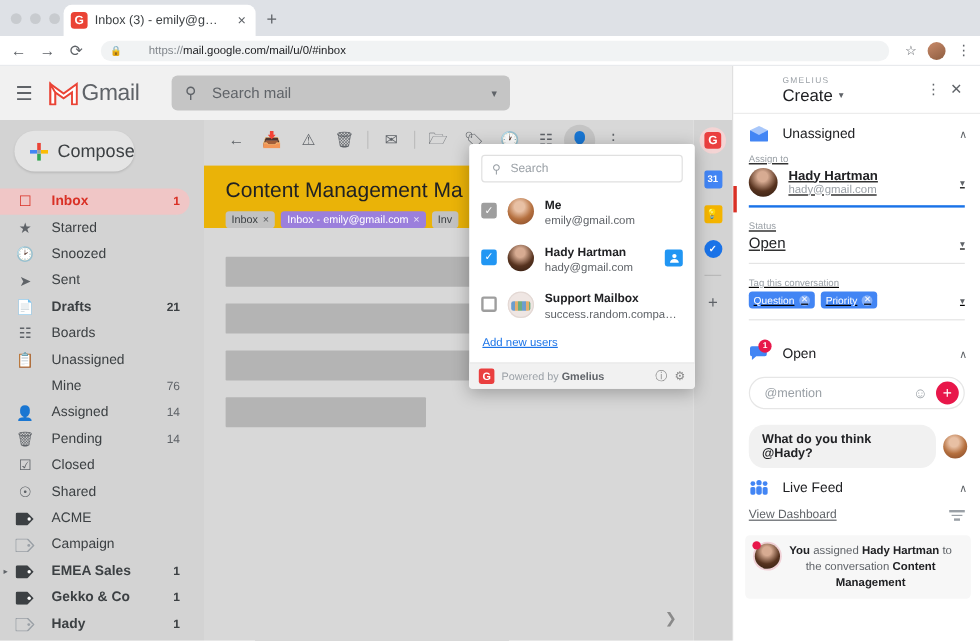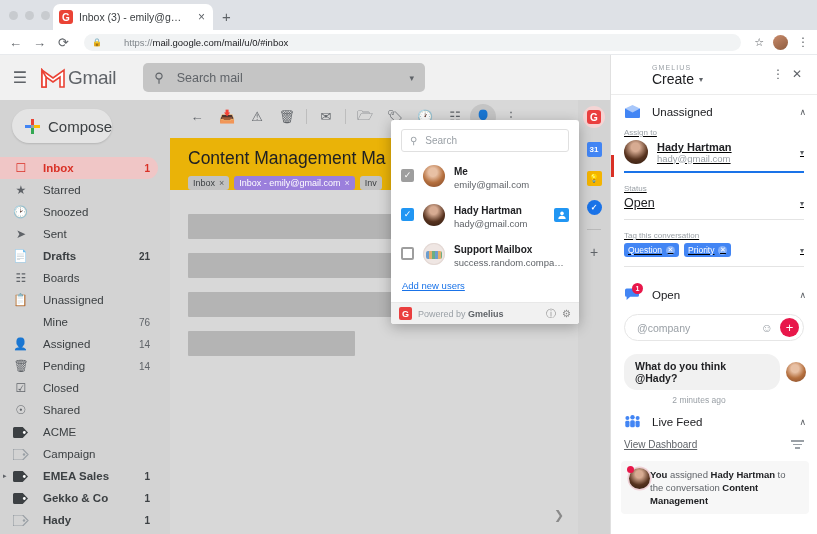--- a/index.html
+++ b/index.html
@@ -306,21 +306,21 @@
   }
   .note-time { font-size: 8.5px; color: #9aa0a6; text-align: center; margin: 5px 30px 0 0; }
   .feed-sub { display: flex; align-items: center; padding: 0 13px 6px 13px; }
   .view-dash { font-size: 10px; color: #5f6368; text-decoration: underline; flex: 1 1 auto; }
   .filter-ico { width: 13px; }
   .filter-ico i { display: block; height: 1.5px; background: #9aa0a6; margin: 2px 0; }
   .filter-ico i:nth-child(1){width:13px;} .filter-ico i:nth-child(2){width:9px;margin-left:2px;}
   .filter-ico i:nth-child(3){width:5px;margin-left:4px;}
   .feed-item {
     margin: 4px 8px 0 10px; background: #f7f7f7; border-radius: 4px; padding: 7px 8px;
-    display: flex; gap: 0;
+    display: flex; gap: 0; text-align: center;
   }
   .feed-av {
     width: 21px; height: 21px; border-radius: 50%; flex: 0 0 auto; position: relative;
     background: radial-gradient(circle at 48% 30%, #d7ab92 20%, #57331f 58%, #2d1a10 100%);
     box-shadow: 0 0 0 1.5px #f0d0d6;
   }
   .feed-av::after {
     content:""; position:absolute; top:-2px; left:-2px; width:7px; height:7px;
     border-radius:50%; background:#e8174a;
   }
@@ -697,30 +697,29 @@
         <svg viewBox="0 0 17 15" width="17" height="15">
             <path d="M1 3.2a1.6 1.6 0 011.6-1.6h10.8A1.6 1.6 0 0115 3.2v5a1.6 1.6 0 01-1.6 1.6H6.2L2.6 13V9.8h-.1A1.6 1.6 0 011 8.2z" fill="#4285f4"></path>
           </svg>
         <span class="note-badge">1</span>
       </span>
       <span class="sec-title">Open</span>
       <span class="chev">∧</span>
     </div>
 
     <div class="mention-box">
-      <span class="mention-ph">@company</span>
+      <span class="mention-ph">@mention</span>
       <span class="emoji-ico">☺</span>
       <span class="add-note-btn">+</span>
     </div>
 
     <div class="note-line">
       <span class="note-bubble">What do you think @Hady?</span>
       <span class="note-av"></span>
     </div>
-    <div class="note-time">2 minutes ago</div>
 
     <div class="sec-head">
       <span class="sec-ico">
         <svg viewBox="0 0 17 15" width="17" height="15">
           <circle cx="3.4" cy="4" r="2" fill="#4285f4"></circle>
             <rect x="1.3" y="6.8" width="4.2" height="6.4" rx="1.4" fill="#4285f4"></rect>
           <circle cx="8.5" cy="3.2" r="2.2" fill="#4285f4"></circle>
             <rect x="6.2" y="6.2" width="4.6" height="7" rx="1.5" fill="#4285f4"></rect>
           <circle cx="13.6" cy="4" r="2" fill="#4285f4"></circle>
             <rect x="11.5" y="6.8" width="4.2" height="6.4" rx="1.4" fill="#4285f4"></rect>

